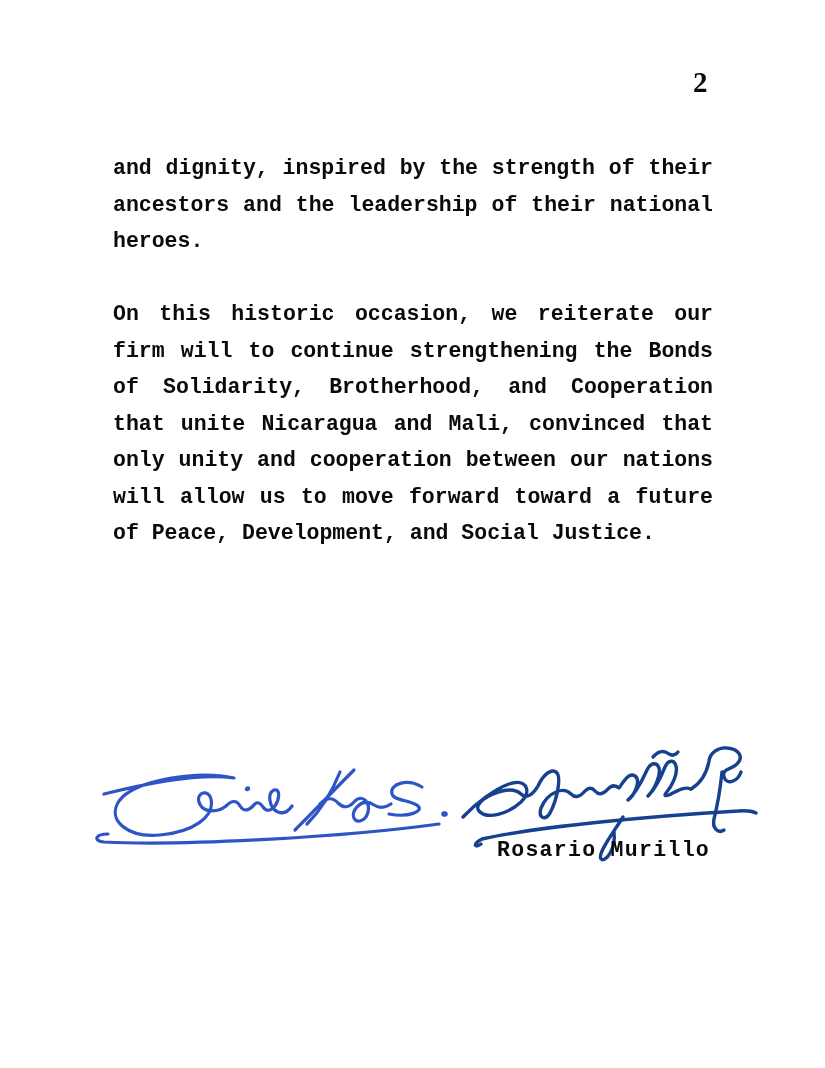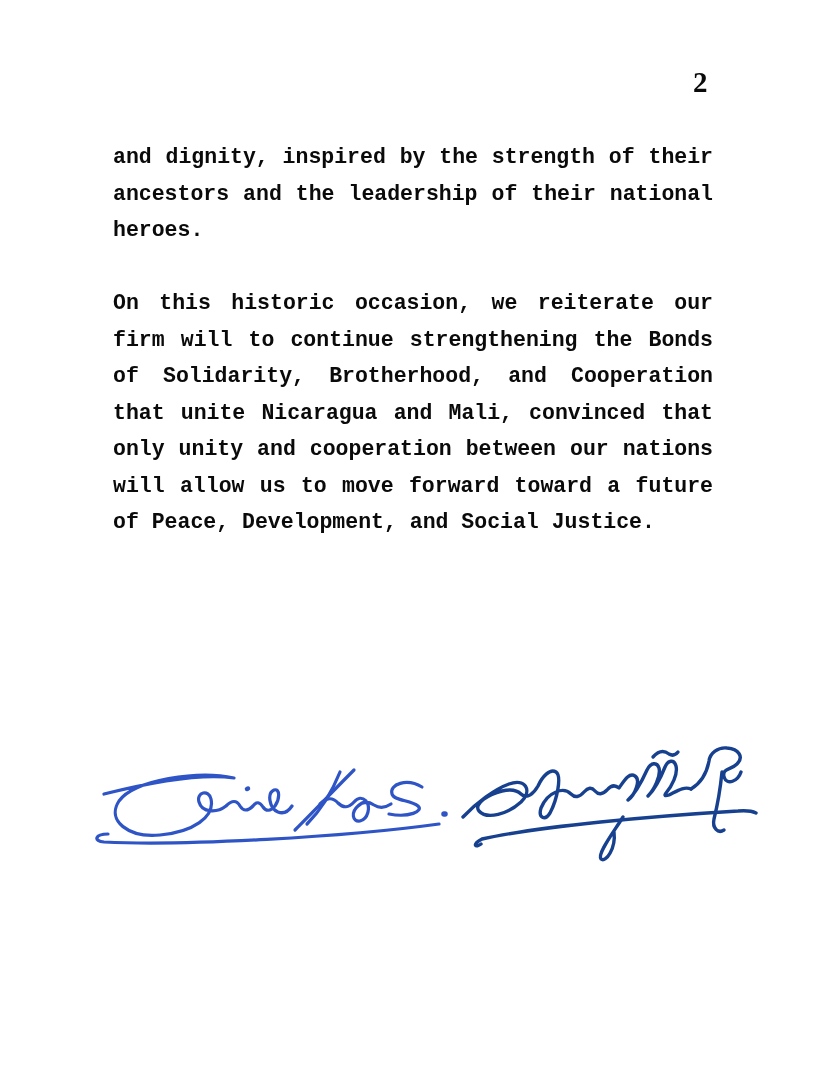--- a/index.html
+++ b/index.html
@@ -16,21 +16,21 @@
     left: 693px;
     top: 66px;
     font-family: "Liberation Serif", serif;
     font-weight: 700;
     font-size: 29px;
     color: #0a0a0a;
   }
   .letter-body {
     position: absolute;
     left: 113px;
-    top: 139px;
+    top: 150px;
     width: 600px;
     font-family: "Liberation Mono", "DejaVu Sans Mono", monospace;
     font-weight: 700;
     font-size: 21.5px;
     line-height: 36.5px;
     color: #0a0a0a;
     text-align: justify;
   }
   .letter-body p { margin: 0 0 36.5px 0; }
   .sig-svg { position: absolute; }
@@ -79,14 +79,15 @@
     <g fill="none" stroke-linecap="round" stroke-linejoin="round" stroke-width="3.4" stroke="#17418f">
       <path d="M 463,817 C 476,803 495,789 509,784 C 525,778 533,790 521,802 C 508,814 487,820 479,811 C 473,804 489,794 502,791 Q 515,788 521,794 C 527,800 534,793 538,786 C 542,777 550,768 556,772 C 562,776 557,800 550,813 C 545,821 538,818 541,808 Q 546,796 556,792 Q 565,788 571,794 Q 577,800 584,792 Q 590,785 595,791 Q 600,797 607,790 Q 613,783 619,788 C 624,781 629,772 635,776 C 641,780 635,795 628,800 C 636,793 642,781 647,770 C 651,762 657,762 659,768 C 661,776 654,790 648,796 C 655,789 661,777 665,767 C 668,760 674,759 676,766 C 678,774 672,786 666,793 Q 663,797 669,795 C 677,791 684,786 691,789"></path>
       <path d="M 653,757 Q 661,748 669,754 Q 674,757 678,752"></path>
       <path d="M 691,789 C 701,783 707,772 709,761 C 710,753 718,747 727,748 C 739,749 744,757 737,764 C 731,770 722,768 724,777 C 727,786 738,781 741,772"></path>
       <path d="M 722,772 C 720,792 717,807 714,819 C 712,828 718,834 724,830"></path>
       <path d="M 481,844 C 476,848 471,845 482,839 C 540,826 655,816 738,811 Q 750,810 756,813"></path>
       <path d="M 623,817 C 613,833 597,854 601,859 C 606,863 616,848 614,832"></path>
     </g>
   </svg>
 
+  <div class="sig-name sig-name--right">Rosario Murillo</div>
 
 </div>
 
 </body></html>

